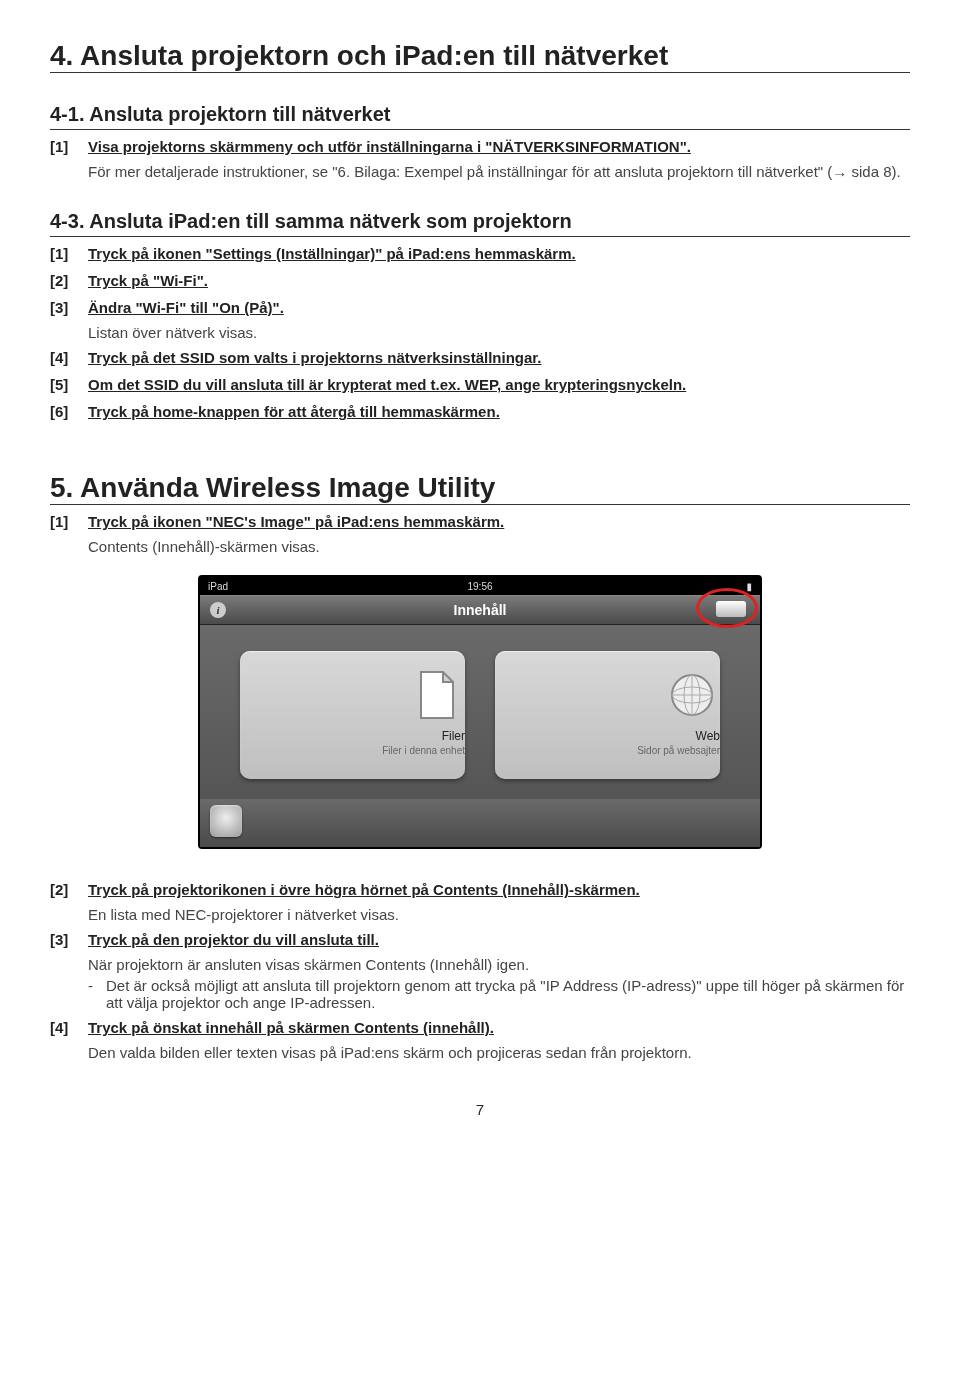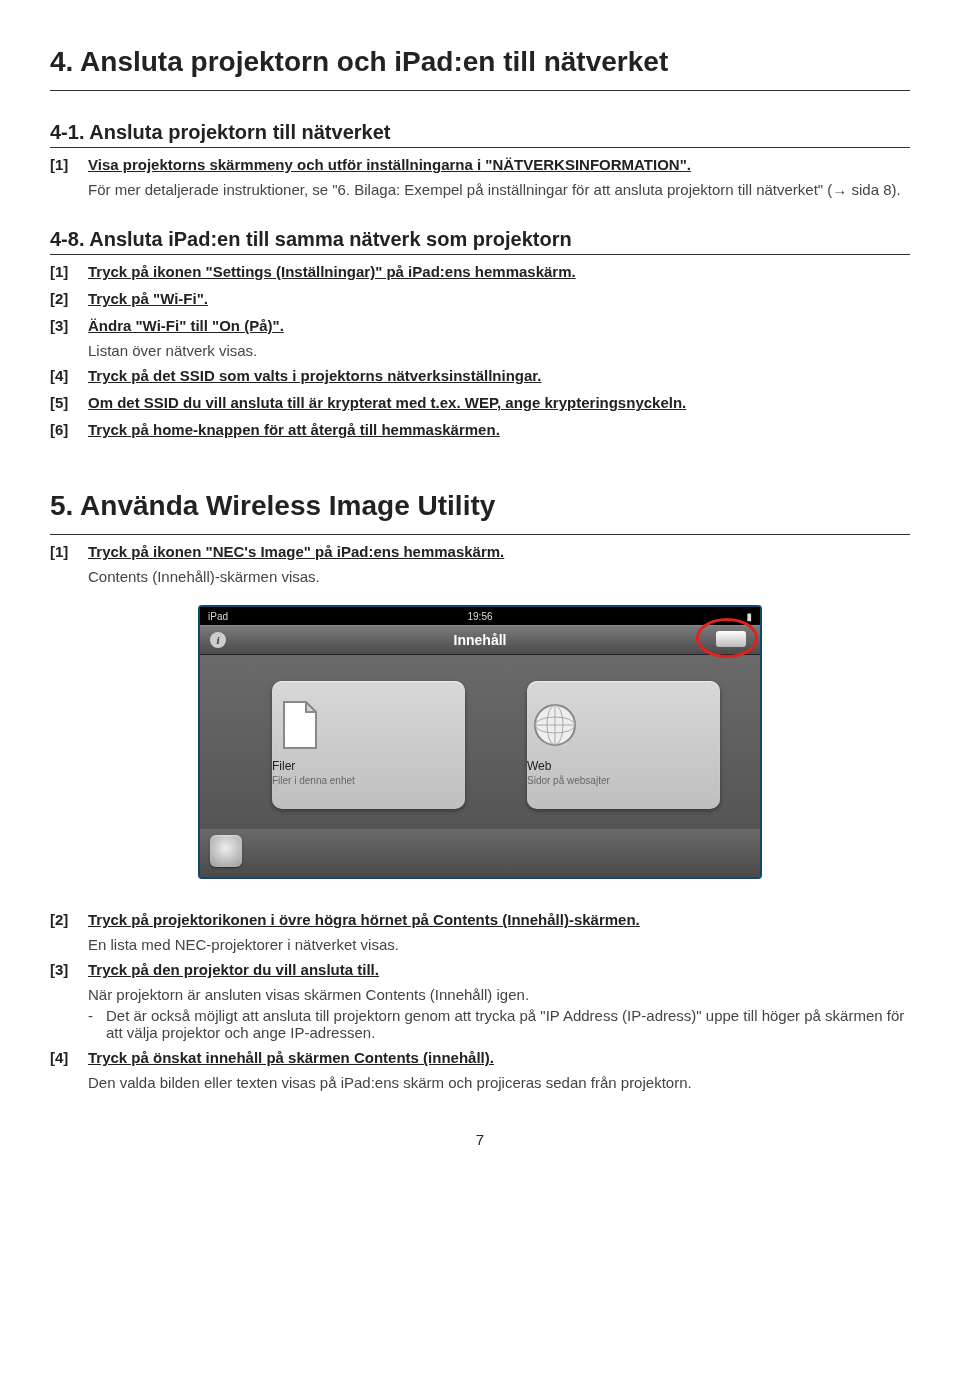--- a/index.html
+++ b/index.html
@@ -7,22 +7,22 @@
     padding: 40px 50px;
     font-family: "Segoe UI", Arial, sans-serif;
     color: #222;
     background: #fff;
     width: 960px;
     box-sizing: border-box;
   }
   h1 {
     font-size: 28px;
     font-weight: bold;
-    margin: 6px 0 6px 0;
-    padding-bottom: 12px;
+    margin: 0 0 6px 0;
+    padding-bottom: 0;
     border-bottom: 1px solid #333;
   }
   h2 {
     font-size: 20px;
     font-weight: bold;
     margin: 30px 0 4px 0;
     padding-bottom: 3px;
     border-bottom: 1px solid #333;
   }
   h1.section5 {
@@ -68,21 +68,21 @@
   }
 
   
   .ipad-wrap {
     display: flex;
     justify-content: center;
     margin: 20px 0 30px 0;
   }
   .ipad {
     width: 560px;
-    background: #0c4a6e;
+    background: #000000;
     border-radius: 4px;
     padding: 2px;
   }
   .ipad-status {
     display: flex;
     justify-content: space-between;
     align-items: center;
     padding: 2px 8px;
     font-size: 10px;
     color: #ddd;
@@ -141,25 +141,24 @@
     grid-template-columns: 1fr 1fr;
     gap: 24px 30px;
   }
   .tile {
     background: linear-gradient(#d8d8d8, #bfbfbf);
     border-radius: 10px;
     box-shadow: inset 0 1px 1px rgba(255,255,255,0.6), 0 2px 4px rgba(0,0,0,0.4);
     height: 120px;
     display: flex;
     flex-direction: column;
-    align-items: flex-start;
+    align-items: flex-end;
     justify-content: center;
     position: relative;
     padding-bottom: 8px;
-    margin-left: 32px;
   }
   .tile .icon-box {
     width: 56px;
     height: 56px;
     margin-bottom: 6px;
     display:flex;align-items:center;justify-content:center;
   }
   .tile .tlabel {
     font-size: 12px;
     color: #222;
@@ -186,21 +185,21 @@
 
 <h1>4. Ansluta projektorn och iPad:en till nätverket</h1>
 
 <h2>4-1. Ansluta projektorn till nätverket</h2>
 <div class="step">
   <div class="step-num">[1]</div>
   <div class="step-body bold">Visa projektorns skärmmeny och utför inställningarna i "NÄTVERKSINFORMATION".</div>
 </div>
 <div class="note">För mer detaljerade instruktioner, se "6. Bilaga: Exempel på inställningar för att ansluta projektorn till nätverket" (→ sida 8).</div>
 
-<h2>4-8. Ansluta iPad:en till samma nätverk som projektorn</h2>
+<h2>4-3. Ansluta iPad:en till samma nätverk som projektorn</h2>
 <div class="step">
     <div class="step-num">[1]</div>
     <div class="step-body bold">Tryck på ikonen "Settings (Inställningar)" på iPad:ens hemmaskärm.</div>
   </div>
 <div class="step">
     <div class="step-num">[2]</div>
     <div class="step-body bold">Tryck på "Wi-Fi".</div>
   </div>
 <div class="step">
     <div class="step-num">[3]</div>

